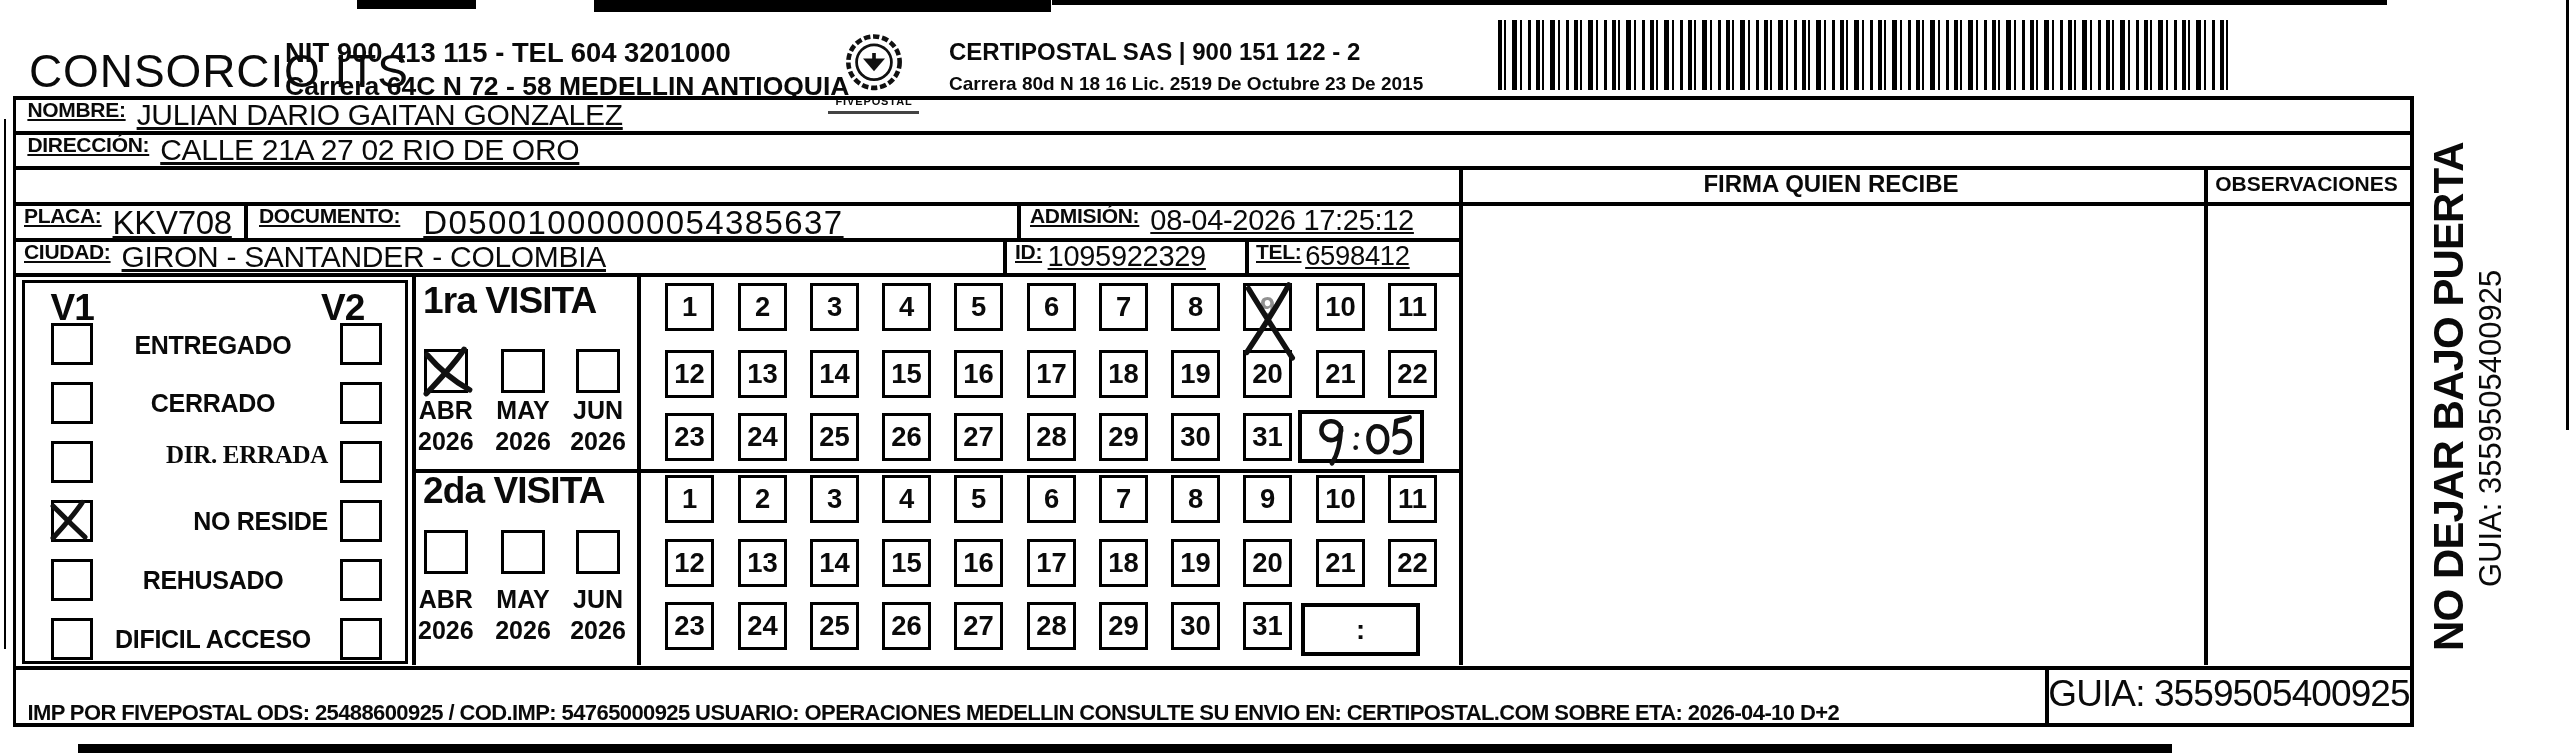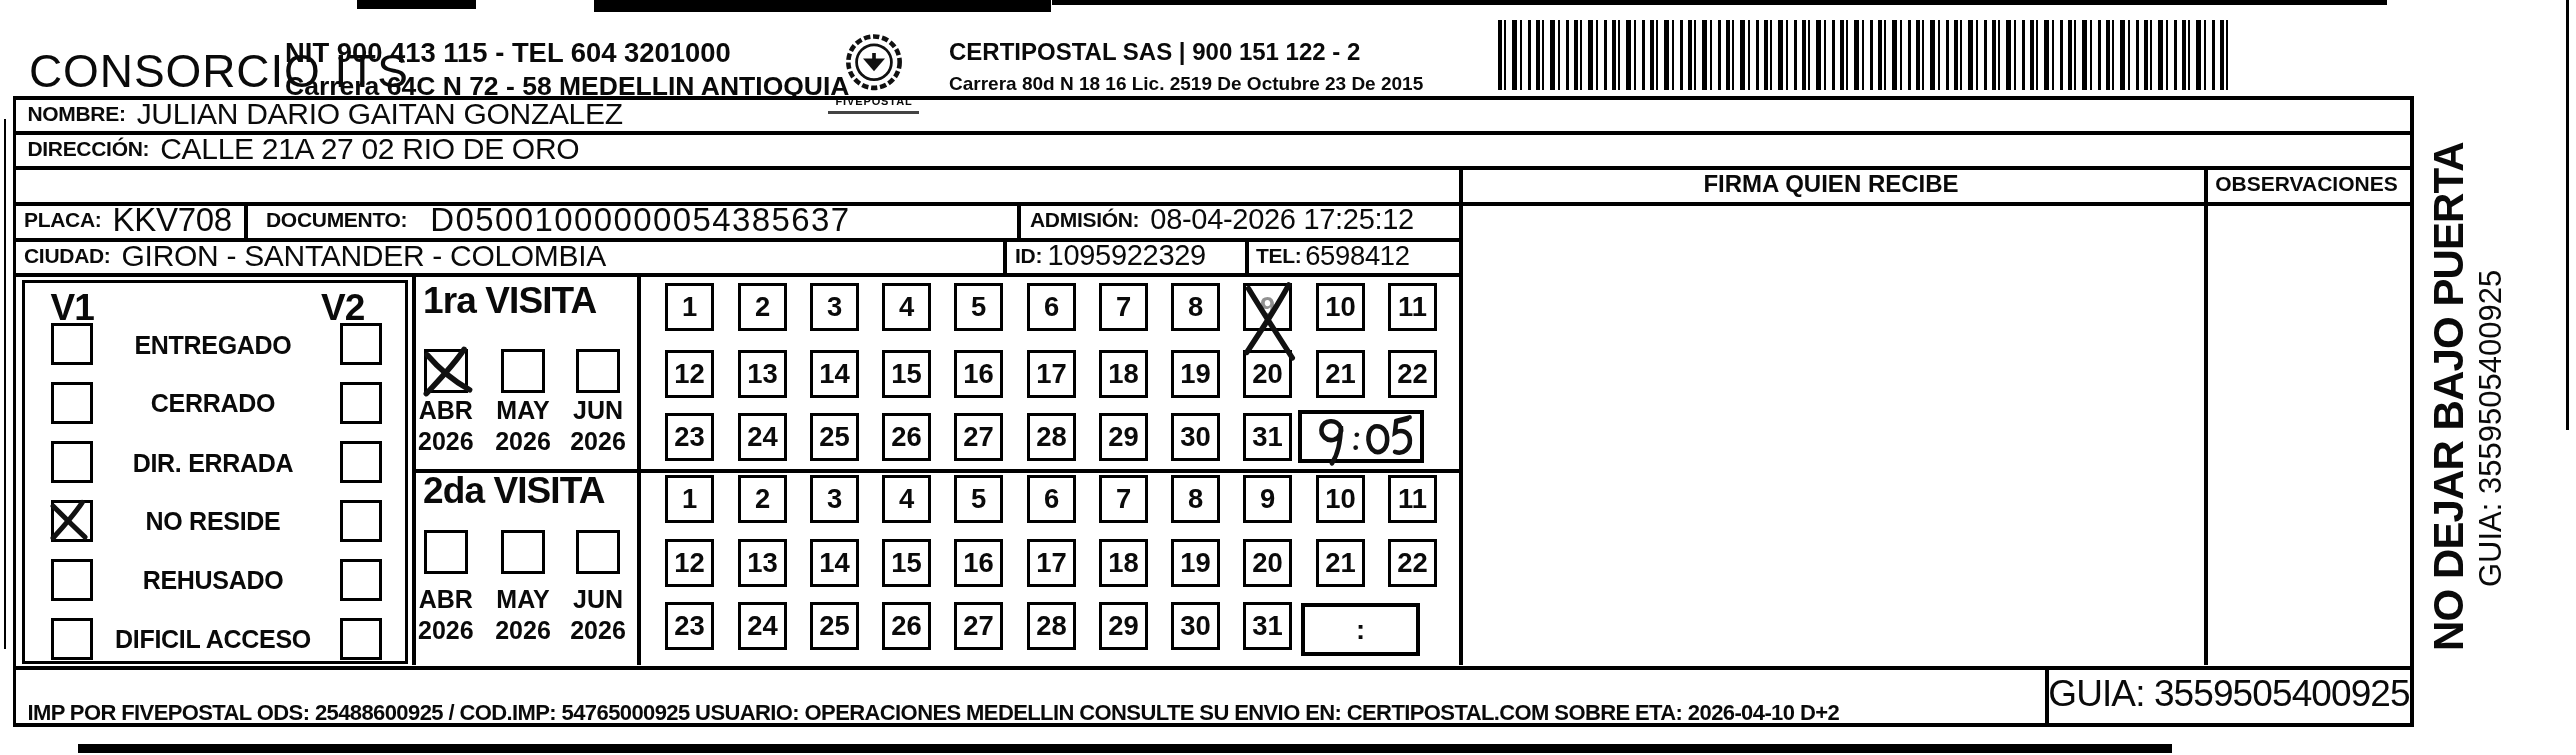--- a/index.html
+++ b/index.html
@@ -5,21 +5,21 @@
   html,body{margin:0;padding:0;background:#fff;}
   body{font-family:"Liberation Sans",sans-serif;color:#0a0a0a;}
   #stage{position:relative;width:2576px;height:755px;background:#fff;overflow:hidden;}
   .hl{position:absolute;height:3.7px;background:#000;}
   .vl{position:absolute;width:3.7px;background:#000;}
   .box{position:absolute;border:3.7px solid #000;box-sizing:border-box;background:#fff;}
   .chk{position:absolute;width:42px;height:42px;border:3.7px solid #000;box-sizing:border-box;background:#fff;}
   .daybox{position:absolute;width:49px;height:48px;border:3.7px solid #000;box-sizing:border-box;
           display:flex;align-items:center;justify-content:center;font-weight:bold;font-size:27.4px;}
   .timebox{position:absolute;border:4.6px solid #000;box-sizing:border-box;display:flex;align-items:center;justify-content:center;}
-  .fieldrow{position:absolute;display:flex;align-items:center;gap:11px;white-space:nowrap;}
+  .fieldrow{position:absolute;display:flex;gap:11px;white-space:nowrap;text-decoration:underline;}
   .flabel{font-size:21px;font-weight:bold;letter-spacing:-0.3px;}
   .fvalue{font-size:30px;letter-spacing:-0.3px;}
   .stlbl{position:absolute;font-weight:bold;font-size:25px;letter-spacing:-0.3px;}
   .vtitle{position:absolute;font-weight:bold;font-size:37px;letter-spacing:-0.9px;}
   .mon{position:absolute;font-weight:bold;font-size:25px;text-align:center;width:64px;}
   .hand{position:absolute;pointer-events:none;}
   .hdr-bold{font-weight:bold;}
   .barcode{position:absolute;left:1498px;top:20px;width:732px;height:70px;
     background:repeating-linear-gradient(90deg,#000 0 3.7px,#fff 3.7px 6.4px,#000 6.4px 8.2px,#fff 8.2px 13.7px,#000 13.7px 19px,#fff 19px 22px,#000 22px 24px,#fff 24px 30px,#000 30px 33px,#fff 33px 38px);}
   .artifact{position:absolute;background:#000;}
@@ -82,21 +82,21 @@
     <span class="fvalue">JULIAN DARIO GAITAN GONZALEZ</span>
   </div>
   <div class="fieldrow" style="left:27.4px;top:133px;height:31px;">
     <span class="flabel">DIRECCIÓN:</span>
     <span class="fvalue">CALLE 21A 27 02 RIO DE ORO</span>
   </div>
   <div class="fieldrow" style="left:24px;top:204px;height:31px;">
     <span class="flabel">PLACA:</span>
     <span class="fvalue" style="font-size:33px;">KKV708</span>
   </div>
-  <div class="fieldrow" style="left:266px;top:204px;height:31px;gap:23px;">
+  <div class="fieldrow" style="left:259px;top:204px;height:31px;gap:23px;">
     <span class="flabel">DOCUMENTO:</span>
     <span class="fvalue" style="font-size:33px;letter-spacing:1.4px;">D05001000000054385637</span>
   </div>
   <div class="fieldrow" style="left:1030px;top:204px;height:31px;">
     <span class="flabel">ADMISIÓN:</span>
     <span class="fvalue" style="font-size:29px;">08-04-2026 17:25:12</span>
   </div>
   <div class="fieldrow" style="left:24px;top:240px;height:31px;">
     <span class="flabel">CIUDAD:</span>
     <span class="fvalue">GIRON - SANTANDER - COLOMBIA</span>
@@ -118,24 +118,24 @@
   <div id="v1v2-panel" class="box" style="left:22px;top:280px;width:386px;height:384px;">
     <div class="vtitle" style="left:25.6px;top:3.7px;">V1</div>
     <div class="vtitle" style="left:296px;top:3.7px;">V2</div>
   <div class="chk" style="left: 25.6px; top: 40px;"></div>
       <div class="stlbl" style="left: 73px; top: 48px; width: 230px; text-align: center;">ENTREGADO</div>
       <div class="chk" style="left: 315px; top: 40px;"></div>
       <div class="chk" style="left: 25.6px; top: 99px;"></div>
       <div class="stlbl" style="left: 73px; top: 106px; width: 230px; text-align: center;">CERRADO</div>
       <div class="chk" style="left: 315px; top: 99px;"></div>
       <div class="chk" style="left: 25.6px; top: 158px;"></div>
-      <div class="stlbl" style="left: 73px; top: 166px; width: 230px; text-align: center;">DIR. ERRADA</div>
+      <div class="stlbl" style="left: 73px; top: 158px; width: 230px; text-align: right; font-family: Liberation Serif, serif;">DIR. ERRADA</div>
       <div class="chk" style="left: 315px; top: 158px;"></div>
       <div class="chk" style="left: 25.6px; top: 217px;"></div>
-      <div class="stlbl" style="left: 73px; top: 224px; width: 230px; text-align: center;">NO RESIDE</div>
+      <div class="stlbl" style="left: 73px; top: 224px; width: 230px; text-align: right;">NO RESIDE</div>
       <div class="chk" style="left: 315px; top: 217px;"></div>
       <div class="chk" style="left: 25.6px; top: 276px;"></div>
       <div class="stlbl" style="left: 73px; top: 283px; width: 230px; text-align: center;">REHUSADO</div>
       <div class="chk" style="left: 315px; top: 276px;"></div>
       <div class="chk" style="left: 25.6px; top: 335px;"></div>
       <div class="stlbl" style="left: 73px; top: 342px; width: 230px; text-align: center;">DIFICIL ACCESO</div>
       <div class="chk" style="left: 315px; top: 335px;"></div>
       <div class="hand" style="left: 18.3px; top: 211px; width: 53px; height: 55px;"><svg width="53" height="55" viewBox="0 0 58 60">
           <g fill="none" stroke="#111" stroke-width="5.5" stroke-linecap="round">
             <path d="M11,13 C21,23 33,35 46,47"></path>

